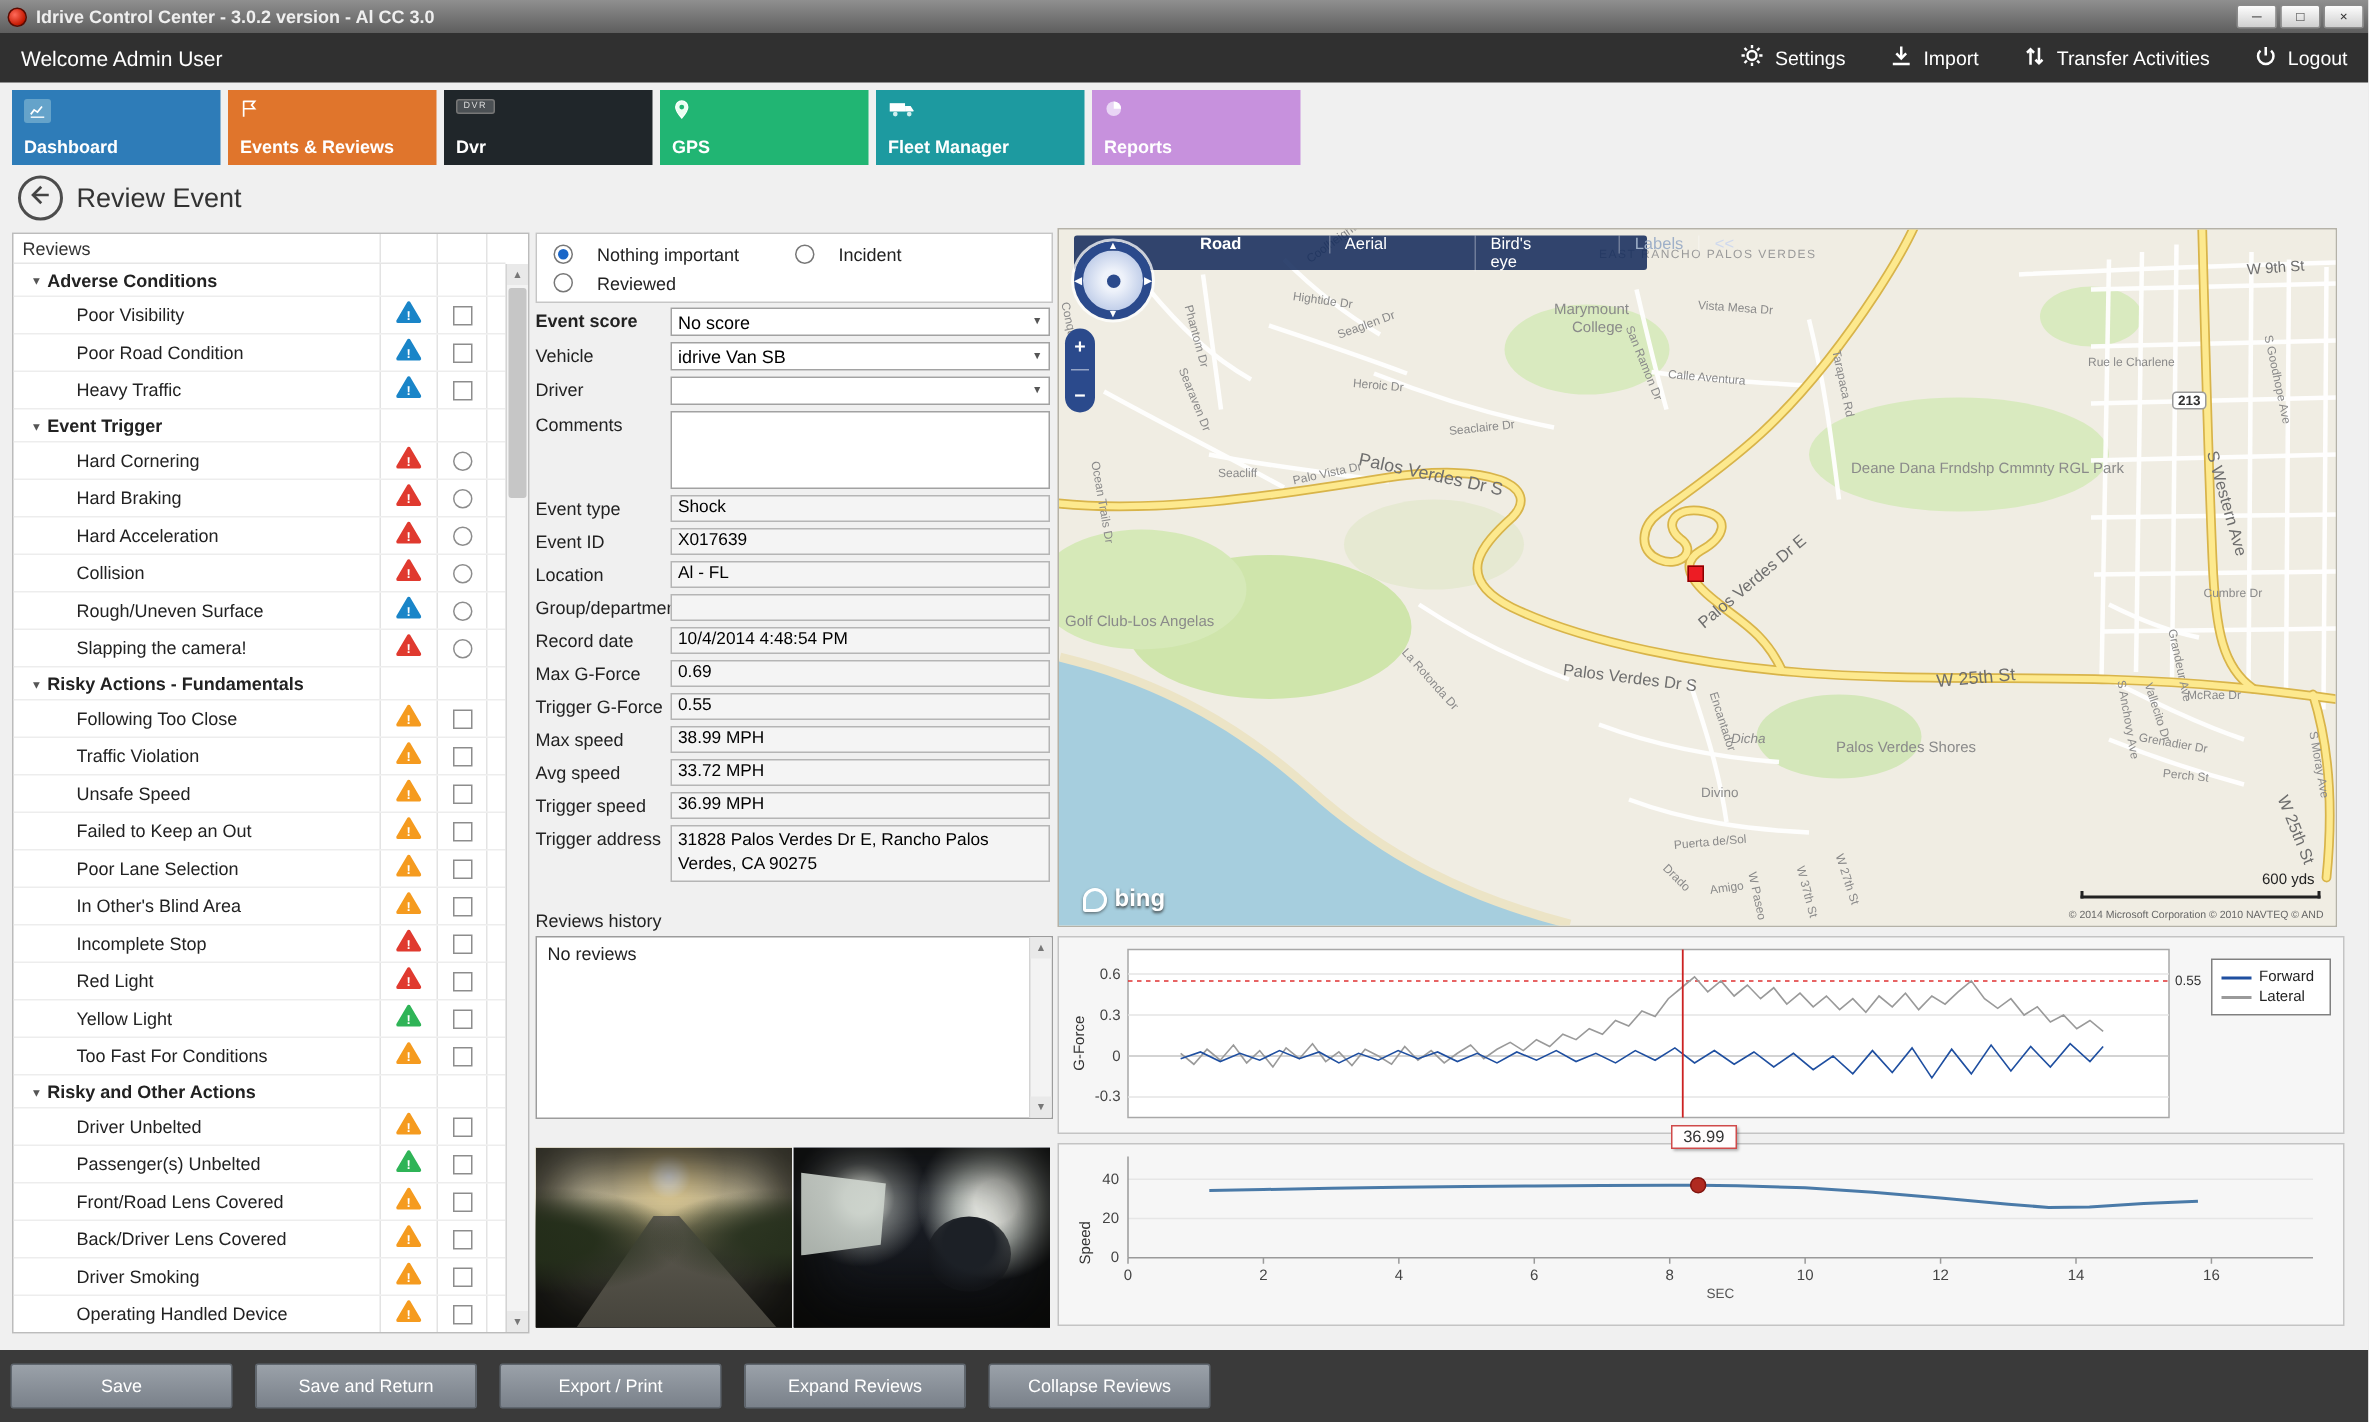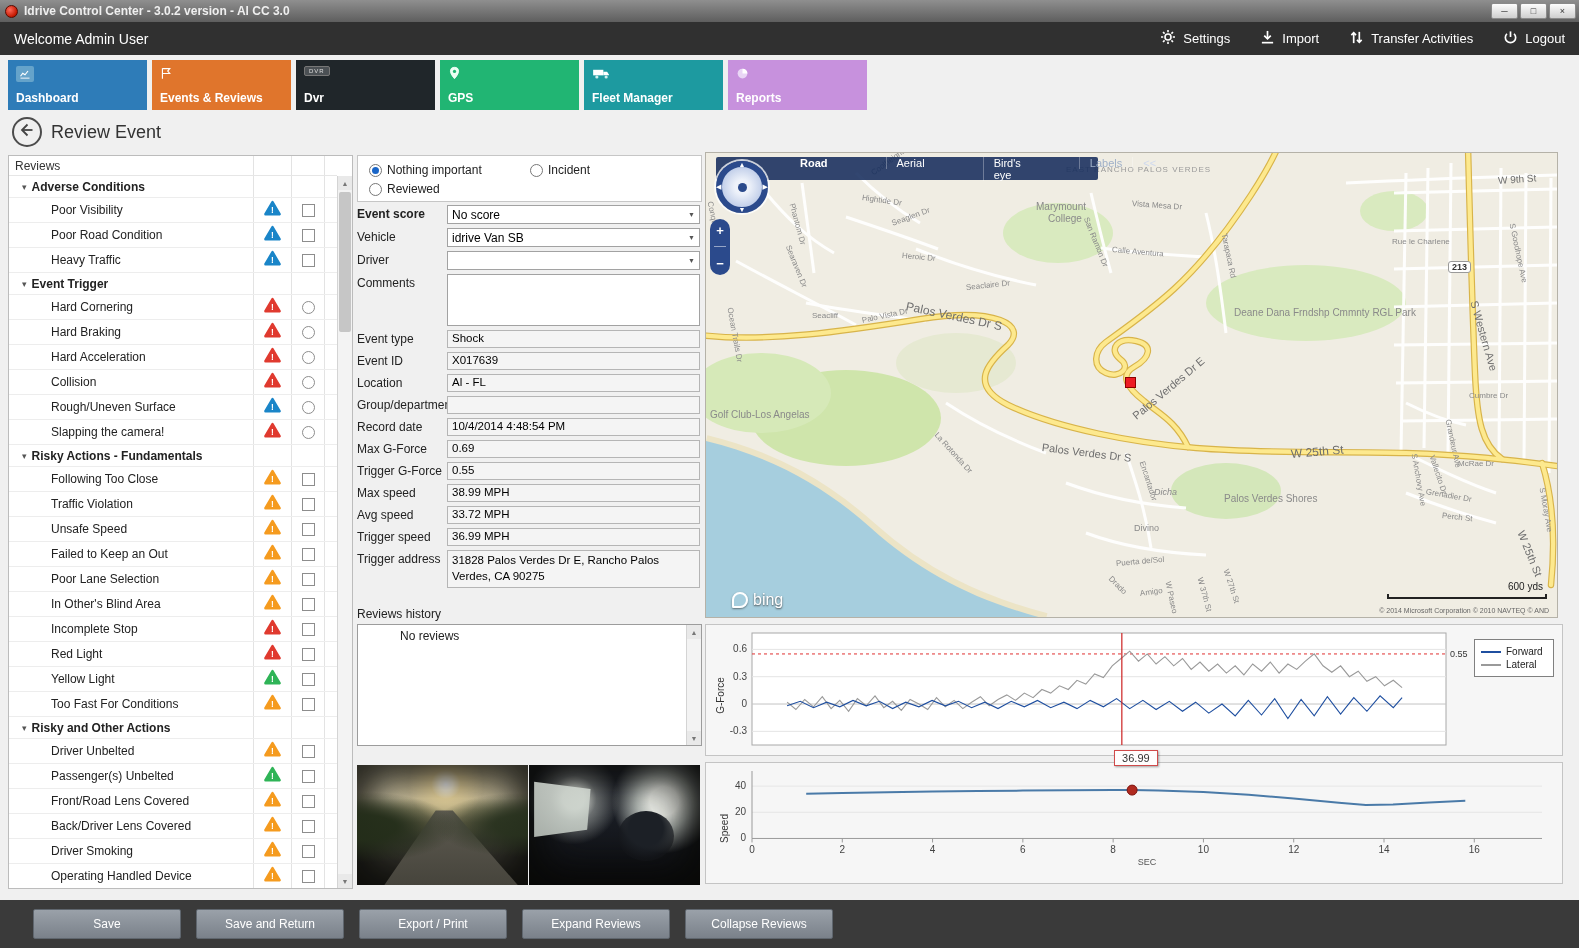--- a/index.html
+++ b/index.html
@@ -60,40 +60,40 @@
   .radio { width:13px; height:13px; border:1px solid #8d8d8d; border-radius:50%; background:#fff; }
   .tree-scroll { position:absolute; right:0; top:20px; bottom:0; width:15px;
     background:#f3f3f3; border-left:1px solid #d4d4d4; }
   .scroll-arrow { position:absolute; left:0; width:14px; height:14px; font-size:7px; color:#777;
     display:flex; align-items:center; justify-content:center; background:#e9e9e9; }
   .scroll-thumb { position:absolute; left:1px; width:12px; background:#c6c6c6; border-radius:2px; }
 
   
   .status-box { position:absolute; left:357px; top:155px; width:345px; height:47px;
     background:#fff; border:1px solid #c6c6c6; font-size:12px; color:#222; }
-  .status-opt { position:absolute; display:flex; align-items:flex-end; gap:5px; }
+  .status-opt { position:absolute; display:flex; align-items:flex-start; gap:16px; }
   .radio-mark { width:13px; height:13px; border:1px solid #777; border-radius:50%; background:#fff;
     display:flex; align-items:center; justify-content:center; }
   .radio-mark.sel::after { content:""; width:7px; height:7px; border-radius:50%; background:#1a66c8; }
   #form-fields { position:absolute; left:357px; top:205px; width:345px; }
   .form-row { display:flex; margin-bottom:4px; }
   .f-label { width:90px; font-size:12px; color:#222; padding-top:2px; flex:none; }
   .f-label.bold { font-weight:bold; }
   .f-select { width:253px; height:19px; border:1px solid #a2a2a2; background:#fff; position:relative;
     font-size:12px; display:flex; align-items:center; padding:0 16px 0 4px; }
   .sel-arrow { position:absolute; right:4px; top:5px; font-size:7px; color:#555; }
   .f-text { width:253px; height:18px; border:1px solid #b5b5b5; background:#f4f4f4;
     font-size:11.5px; padding:1px 4px; overflow:hidden; white-space:nowrap; }
   .f-textarea { width:253px; height:52px; border:1px solid #a2a2a2; background:#fff; }
   .f-address { width:253px; height:38px; border:1px solid #b5b5b5; background:#f4f4f4;
     font-size:11.5px; padding:2px 4px; line-height:1.35; }
   .history-label { position:absolute; left:357px; top:607px; font-size:12px; color:#222; }
   .history-box { position:absolute; left:357px; top:624px; width:345px; height:122px;
     background:#fff; border:1px solid #9c9c9c; font-size:12px; color:#222; }
-  .history-box .txt { position:absolute; left:7px; top:4px;margin-left:35px; }
+  .history-box .txt { position:absolute; left:7px; top:4px; }
   .mini-scroll { position:absolute; right:0; top:0; bottom:0; width:15px; background:#f3f3f3; border-left:1px solid #d4d4d4; }
 
   
   .thumb { position:absolute; top:765px; width:171px; height:120px; overflow:hidden;
     box-shadow:inset 0 0 36px 16px rgba(8,8,6,.85); }
   .thumb-road { left:357px;
     background:
       radial-gradient(circle at 52% 16%, #ffffff 0%, #fff7df 5%, rgba(242,220,160,.85) 11%, rgba(190,170,120,.3) 28%, rgba(0,0,0,0) 46%),
       linear-gradient(to bottom, #c6bfa2 0%, #ddd3b2 28%, #8d8a6e 38%, #575545 48%, #3c3b33 62%, #2c2b26 100%); }
   .thumb-road::before { content:""; position:absolute; inset:0;
@@ -138,22 +138,22 @@
     background:#2b4a8c; border-radius:50%; }
   .compass span { position:absolute; color:#fff; font-size:7px; }
   .c-n { left:50%; top:-6px; transform:translateX(-50%); }
   .c-s { left:50%; bottom:-6px; transform:translateX(-50%); }
   .c-w { left:-6px; top:50%; transform:translateY(-50%); }
   .c-e { right:-6px; top:50%; transform:translateY(-50%); }
   .zoom-strip { position:absolute; left:4px; top:66px; width:20px; height:56px;
     background:#2b4a8c; border-radius:10px; color:#fff; display:flex; flex-direction:column;
     align-items:center; justify-content:space-around; font-size:13px; font-weight:bold; }
   .zoom-strip .zline { width:12px; border-top:1px solid rgba(255,255,255,.5); }
-  .bing-logo { position:absolute; left:26px; bottom:8px; display:flex; align-items:center; gap:5px;
-    color:#fff; font-weight:normal; font-size:16px; text-shadow:0 1px 2px rgba(50,50,50,.9); }
+  .bing-logo { position:absolute; left:16px; bottom:8px; display:flex; align-items:center; gap:5px;
+    color:#fff; font-weight:bold; font-size:16px; text-shadow:0 1px 2px rgba(50,50,50,.9); }
   .bing-b { width:16px; height:16px; border:2.5px solid #fff; border-radius:50% 50% 50% 10%;
     box-shadow:0 1px 2px rgba(50,50,50,.6); }
   .map-scale { position:absolute; right:10px; bottom:18px; text-align:right; }
   .map-scale .txt { font-size:10px; color:#222; margin-bottom:2px; margin-right:4px; }
   .map-scale .bar { width:160px; height:5px; border-bottom:2px solid #222;
     border-left:2px solid #222; border-right:2px solid #222; }
   .map-copy { position:absolute; right:8px; bottom:3px; font-size:7px; color:#666; }
 
   
   .chart-panel { position:absolute; left:705px; background:#f6f6f6; border:1px solid #c4c4c4; }
@@ -163,21 +163,21 @@
   #gforce-panel .ylab { left:-16px; }
   .legend { position:absolute; right:8px; top:14px; width:80px; background:#fff;
     border:1px solid #808080; padding:4px 6px; }
   .legend-row { display:flex; align-items:center; gap:5px; font-size:10px; color:#222; margin:2px 0; }
   .legend-sample { width:20px; height:0; border-top:2px solid #000; }
   .speed-tooltip { position:absolute; top:-13px; padding:1px 7px; background:#fffdfd;
     border:1px solid #d04a4a; font-size:11px; color:#333; box-shadow:1px 1px 2px rgba(0,0,0,.35); }
 
   
   .footer { position:absolute; left:0; top:900px; width:100%; height:48px; background:#3a3a3a;
-    display:flex; align-items:center; padding-left:33px; gap:15px; }
+    display:flex; align-items:center; padding-left:7px; gap:15px; }
   .footer button { width:148px; height:30px; background:linear-gradient(#9aa1a9,#7a818a);
     border:1px solid #5f666e; border-radius:2px; color:#fff; font-size:12px;
     font-family:"Liberation Sans",sans-serif; }
 </style>
 </head>
 <body>
 
 <div id="app">
 
   <div class="titlebar">

